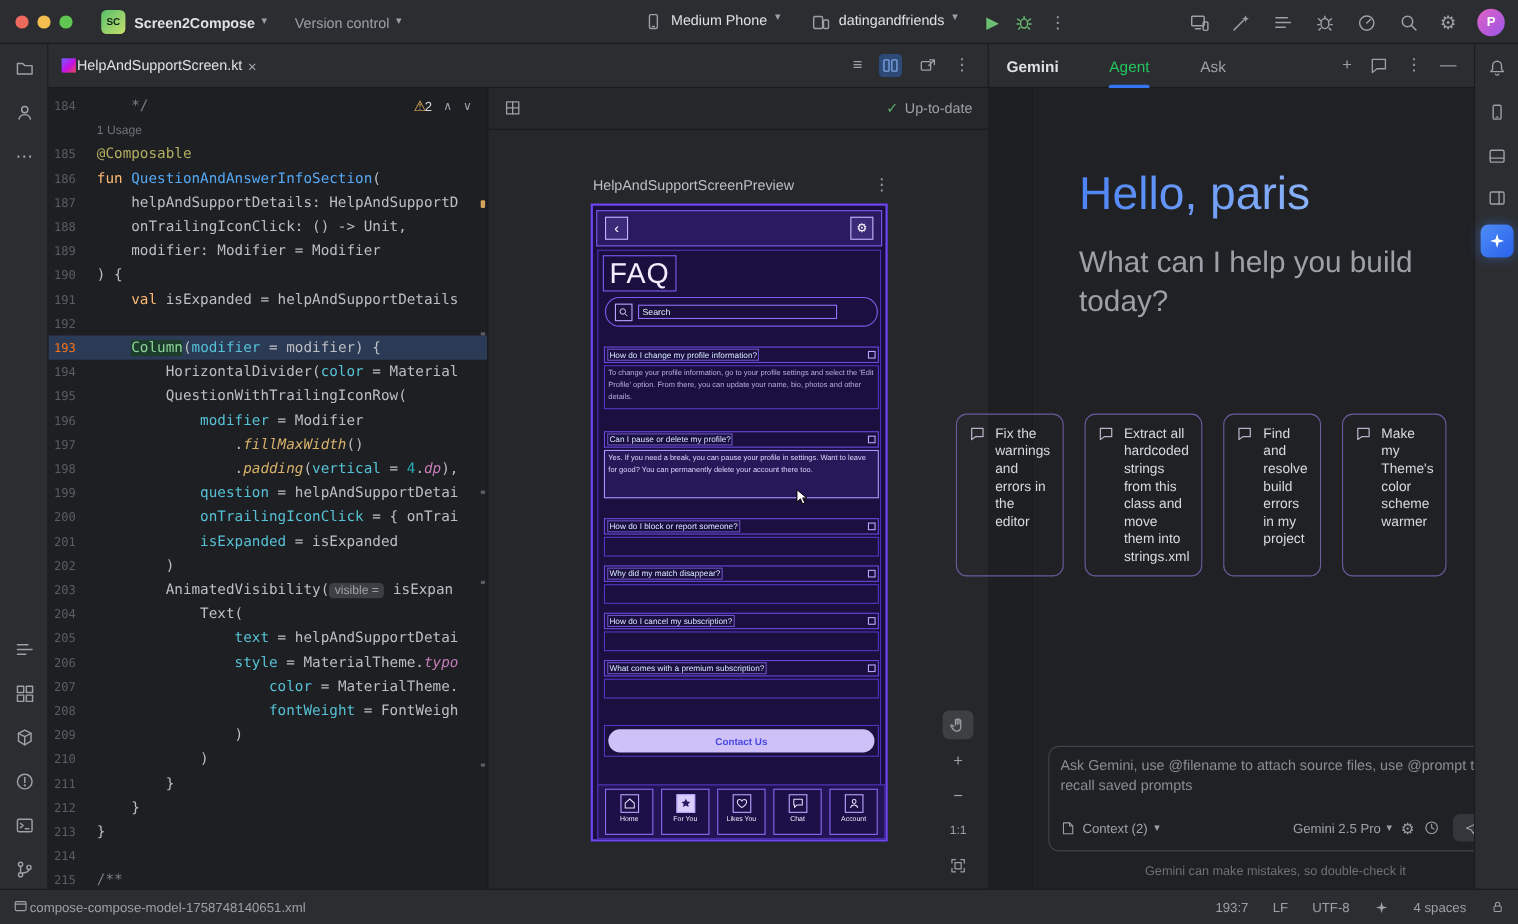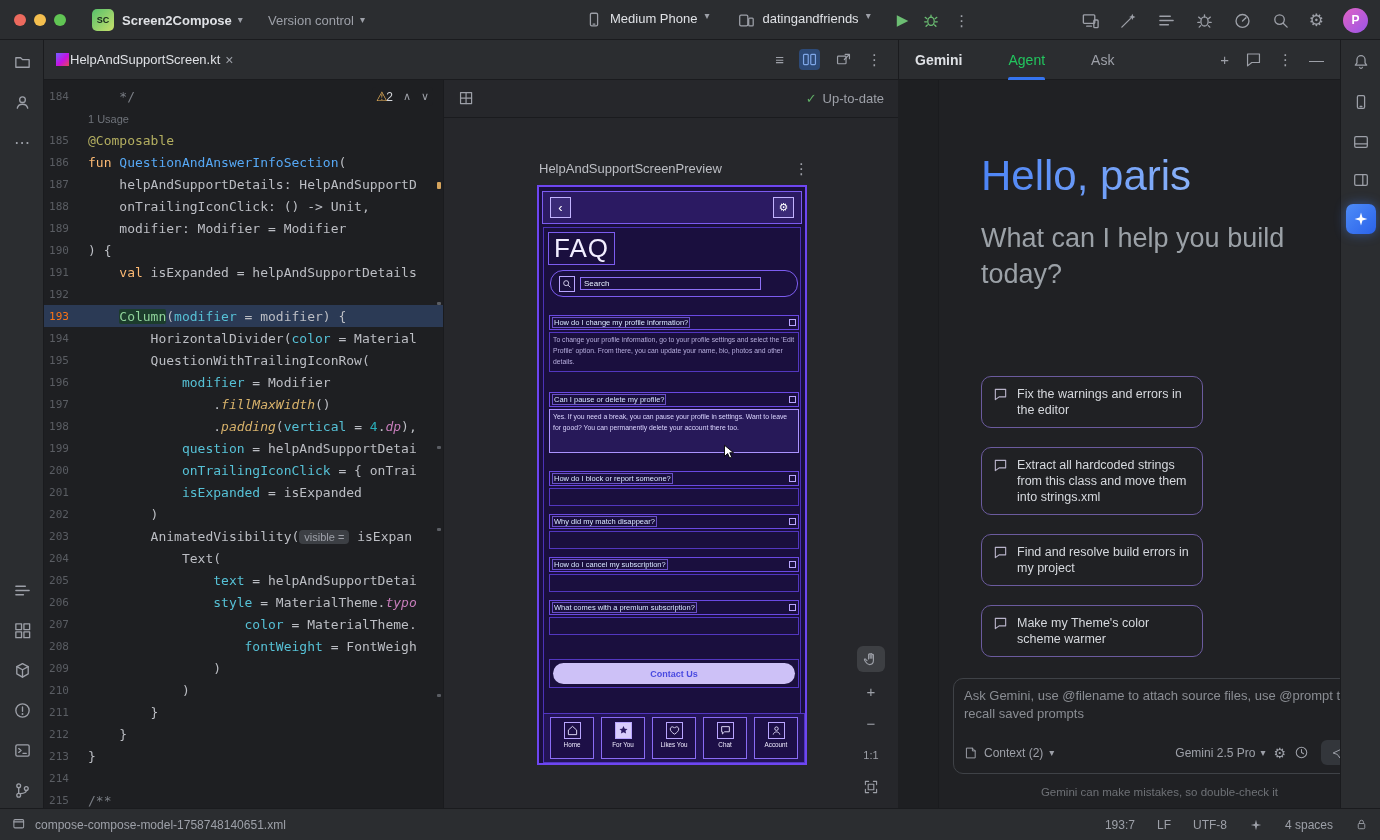--- a/index.html
+++ b/index.html
@@ -100,36 +100,36 @@
   
   .gemini-header{position:absolute;left:898px;top:40px;width:442px;height:40px;background:#2b2d30;border-left:1px solid #1a1b1e;border-bottom:1px solid #1a1b1e;display:flex;align-items:center;padding:0 16px;}
   .gh-title{font-weight:bold;font-size:14px;color:#dfe1e5;}
   .gh-tab{position:relative;margin-left:46px;font-size:14px;color:#9da0a8;height:40px;display:flex;align-items:center;}
   .gh-tab.active{color:#22c55e;}
   .gh-tab.active::after{content:"";position:absolute;left:0;right:0;bottom:0;height:3px;background:#3574f0;border-radius:2px 2px 0 0;}
   .gh-icons{margin-left:auto;display:flex;align-items:center;gap:16px;}
   .gemini{position:absolute;left:938px;top:80px;width:442px;bottom:32px;background:#202124;border-left:1px solid #1a1b1e;}
   .g-greet{position:absolute;left:42px;top:72px;font-size:42px;font-weight:400;background:linear-gradient(90deg,#4c84f6,#8ab2f9);-webkit-background-clip:text;background-clip:text;color:transparent;}
   .g-sub{position:absolute;left:42px;top:140px;width:330px;font-size:27px;font-weight:300;color:#9ba1a7;line-height:1.35;}
-  #gemini-cards{position:absolute;left:42px;top:296px;width:222px;display:flex;flex-direction:column;gap:19px;justify-content:center;}
+  #gemini-cards{position:absolute;left:42px;top:296px;width:222px;display:flex;flex-direction:row;gap:19px;justify-content:center;}
   .g-card{border:1px solid #6b5b9e;border-radius:10px;padding:9px 11px;display:flex;gap:9px;align-items:flex-start;}
   .g-card svg{flex:0 0 auto;margin-top:1px;color:#b8b3c9;}
   .g-card span{font-size:12.5px;line-height:1.28;color:#d6d9de;}
   .g-inputbox{position:absolute;left:14px;right:14px;top:598px;height:96px;border:1px solid #3f4247;border-radius:10px;padding:8px 10px;display:flex;flex-direction:column;}
   .g-inputbox textarea{background:transparent;border:none;outline:none;resize:none;flex:1;color:#bcbec4;font-family:"Liberation Sans",sans-serif;font-size:13px;line-height:1.35;}
   .g-inputbox textarea::placeholder{color:#8a8d93;}
   .g-controls{display:flex;align-items:center;gap:8px;color:#9da0a8;font-size:12px;}
   .g-context{display:flex;align-items:center;gap:6px;}
   .g-model{margin-left:auto;display:flex;align-items:center;gap:5px;}
   .g-send{width:34px;height:25px;background:#33363b;border-radius:6px;display:grid;place-items:center;margin-left:4px;}
   .g-disclaimer{position:absolute;left:0;right:0;top:706px;text-align:center;font-size:11.5px;color:#6e7176;}
 
   
   .statusbar{position:absolute;left:0;right:0;bottom:0;height:32px;background:#2b2d30;border-top:1px solid #1a1b1e;display:flex;align-items:center;color:#9da0a8;font-size:12px;padding:0 12px;}
-  .sb-left{display:flex;align-items:center;gap:8px;}
+  .sb-left{display:flex;align-items:center;}
   .sb-right{margin-left:auto;display:flex;align-items:center;gap:22px;}
 
   .cursor{position:absolute;left:720px;top:443px;z-index:50;pointer-events:none;}
 </style>
 </head>
 <body>
 
 <div class="titlebar">
   <div class="traffic">
     <span class="tl-red"></span>

